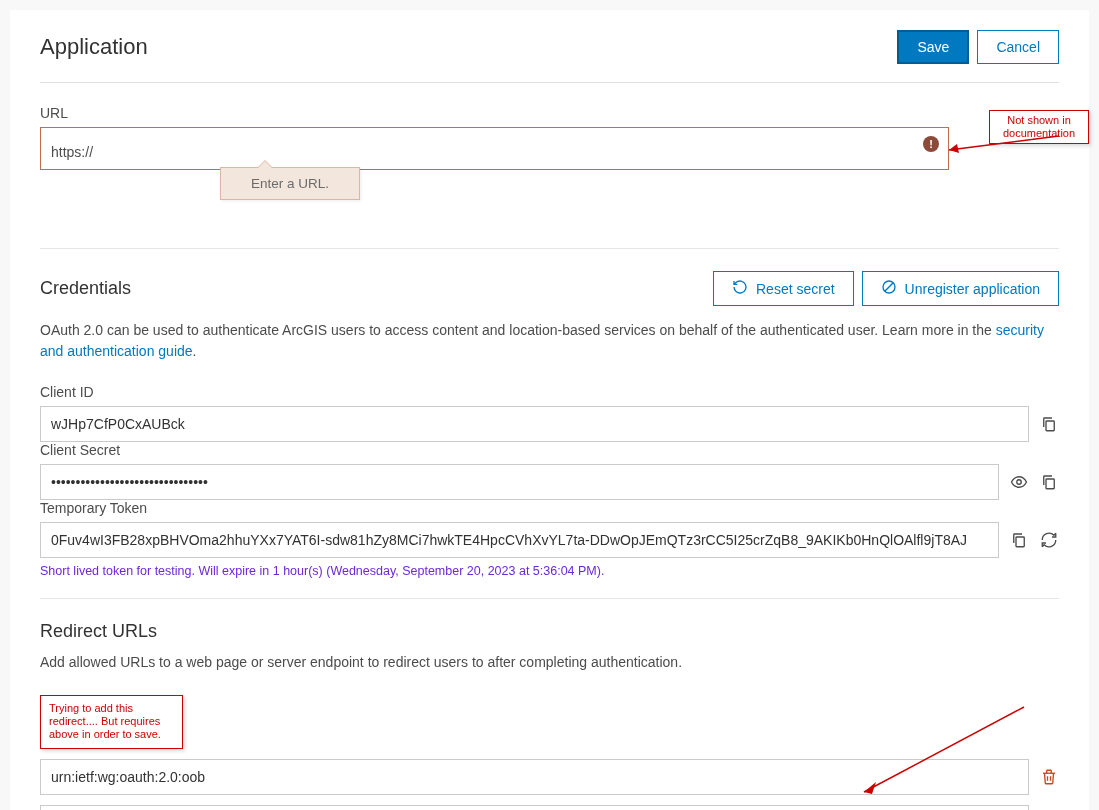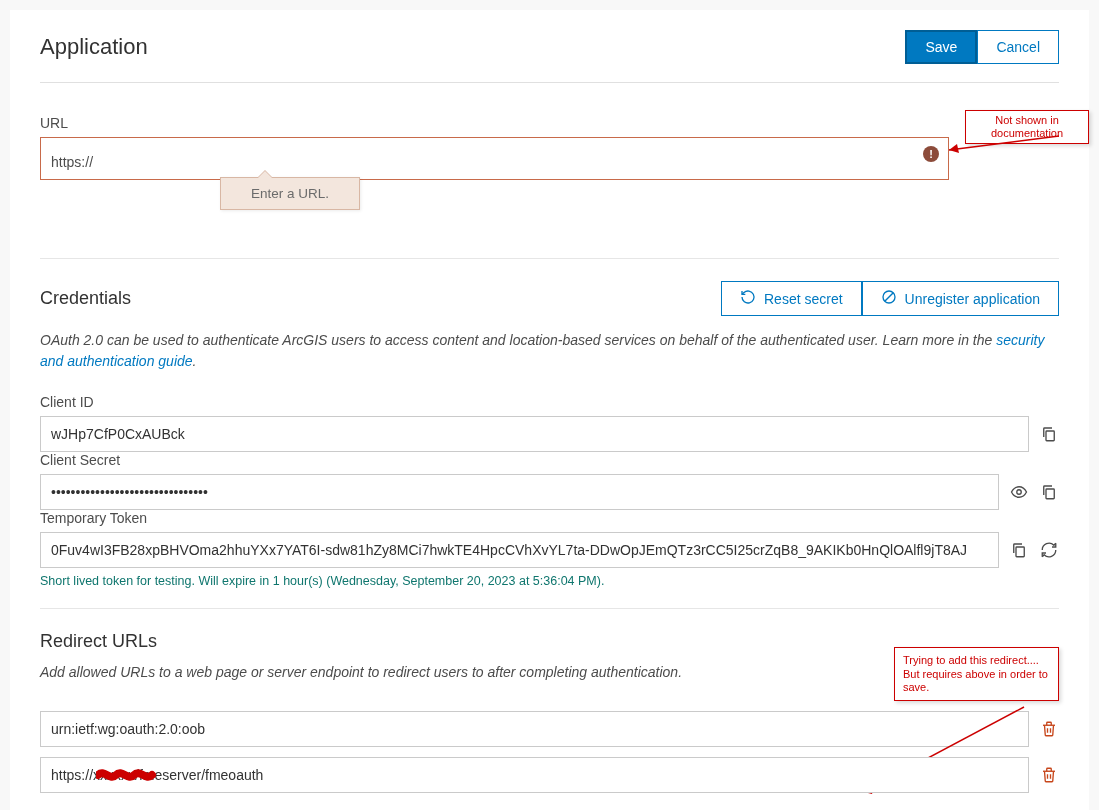--- a/index.html
+++ b/index.html
@@ -15,28 +15,28 @@
       padding: 20px 30px 30px 30px;
       min-height: 800px;
       position: relative;
     }
     .header-row {
       display: flex;
       justify-content: space-between;
       align-items: center;
       padding-bottom: 18px;
       border-bottom: 1px solid #e0e0e0;
-      margin-bottom: 32px;
+      margin-bottom: 22px;
     }
     .page-title {
       font-size: 22px;
       font-weight: 400;
       color: #323232;
     }
-    .header-buttons { display: flex; }
+    .header-buttons { display: flex; gap: 8px; }
     .btn {
       border: 1px solid #0079c1;
       padding: 7px 18px;
       font-size: 14px;
       cursor: pointer;
       background: #fff;
       color: #0079c1;
       display: inline-flex;
       align-items: center;
       gap: 8px;
@@ -116,21 +116,20 @@
     .section-title {
       font-size: 18px;
       font-weight: 400;
       color: #323232;
     }
     .section-desc {
       color: #4c4c4c;
       font-size: 14px;
       line-height: 1.5;
       margin-bottom: 22px;
-      font-style: italic;
     }
     .link { color: #0079c1; text-decoration: none; cursor: pointer; }
     .field-group { }
     .input-row { display: flex; align-items: center; gap: 10px; }
     .text-input {
       flex: 1;
       border: 1px solid #cacaca;
       padding: 9px 10px;
       font-size: 14px;
       color: #323232;
@@ -141,21 +140,21 @@
       width: 20px; height: 20px;
       display: inline-flex;
       align-items: center;
       justify-content: center;
       cursor: pointer;
       color: #4c4c4c;
       align-self: center;
     }
     .icon-btn svg { width: 18px; height: 18px; }
     .helper-text {
-      color: #0f766e;
+      color: #6d28d9;
       font-size: 12.5px;
       margin-top: 6px;
     }
     .redirect-row {
       display: flex;
       align-items: center;
       gap: 10px;
       margin-bottom: 10px;
     }
     .redirect-row .text-input {
@@ -180,30 +179,31 @@
       position: absolute;
       pointer-events: none;
     }
     .anno-static {
       position: static;
       box-shadow: 2px 2px 4px rgba(0,0,0,0.15);
     }
     .redirects-header-row {
       display: flex;
       justify-content: space-between;
-      align-items: flex-end;
+      align-items: flex-start;
       margin-bottom: 10px;
+      flex-direction: column;
     }
   </style>
 </head>
 <body>
 
 <div class="page">
 
-  <div class="anno-box" style="top:100px; right:0; width:124px;">Not shown in documentation</div>
+  <div class="anno-box" style="top:100px; right:0; width:100px;">Not shown in documentation</div>
   <svg class="anno-arrow" style="top:120px; right:20px; width:130px; height:30px;">
     <line x1="120" y1="6" x2="10" y2="20" stroke="#c00" stroke-width="1.5"></line>
     <polygon points="10,20 18,14 20,23" fill="#c00"></polygon>
   </svg>
 
   <div class="header-row">
     <h1 class="page-title">Application</h1>
     <div class="header-buttons">
       <button class="btn btn-primary">Save</button>
       <button class="btn">Cancel</button>
@@ -304,21 +304,21 @@
     <div class="helper-text">Short lived token for testing. Will expire in 1 hour(s) (Wednesday, September 20, 2023 at 5:36:04 PM).</div>
   </div>
 
   <div class="section-divider"></div>
 
   <div class="redirects-header-row">
     <div>
       <div class="section-title">Redirect URLs</div>
       <p class="section-desc" style="margin-top:10px; margin-bottom:18px;">Add allowed URLs to a web page or server endpoint to redirect users to after completing authentication.</p>
     </div>
-    <div class="anno-box anno-static" style="width:165px; margin-top:4px; padding:6px 8px; font-size:11px; text-align:left;">Trying to add this redirect.... But requires above in order to save.</div>
+    <div class="anno-box anno-static" style="width:143px; margin-top:4px; padding:6px 8px; font-size:11px; text-align:left;">Trying to add this redirect.... But requires above in order to save.</div>
   </div>
 
   <svg class="anno-arrow" style="top:692px; right:55px; width:180px; height:100px;">
     <line x1="170" y1="5" x2="10" y2="90" stroke="#c00" stroke-width="1.5"></line>
     <polygon points="10,90 22,80 18,92" fill="#c00"></polygon>
   </svg>
 
   <div class="redirect-row">
     <input class="text-input" type="text" value="urn:ietf:wg:oauth:2.0:oob" style="">
     <span class="icon-btn trash-icon">

